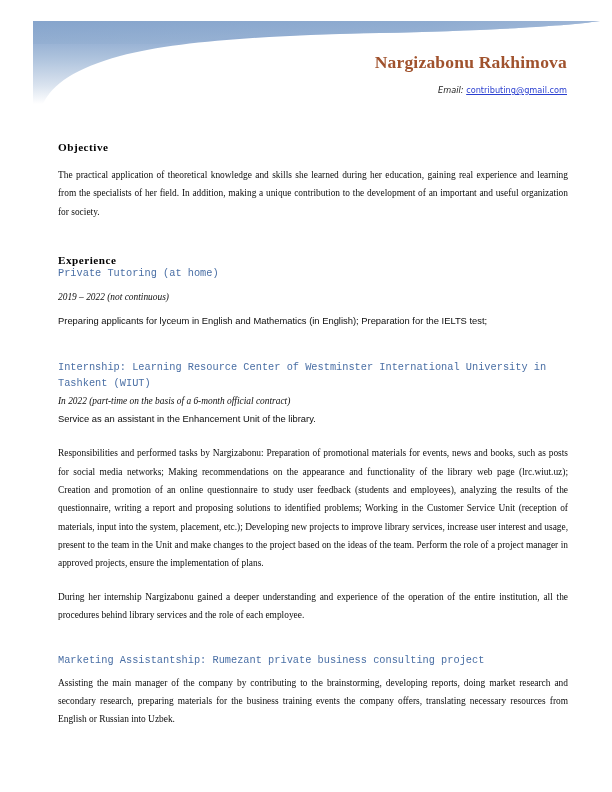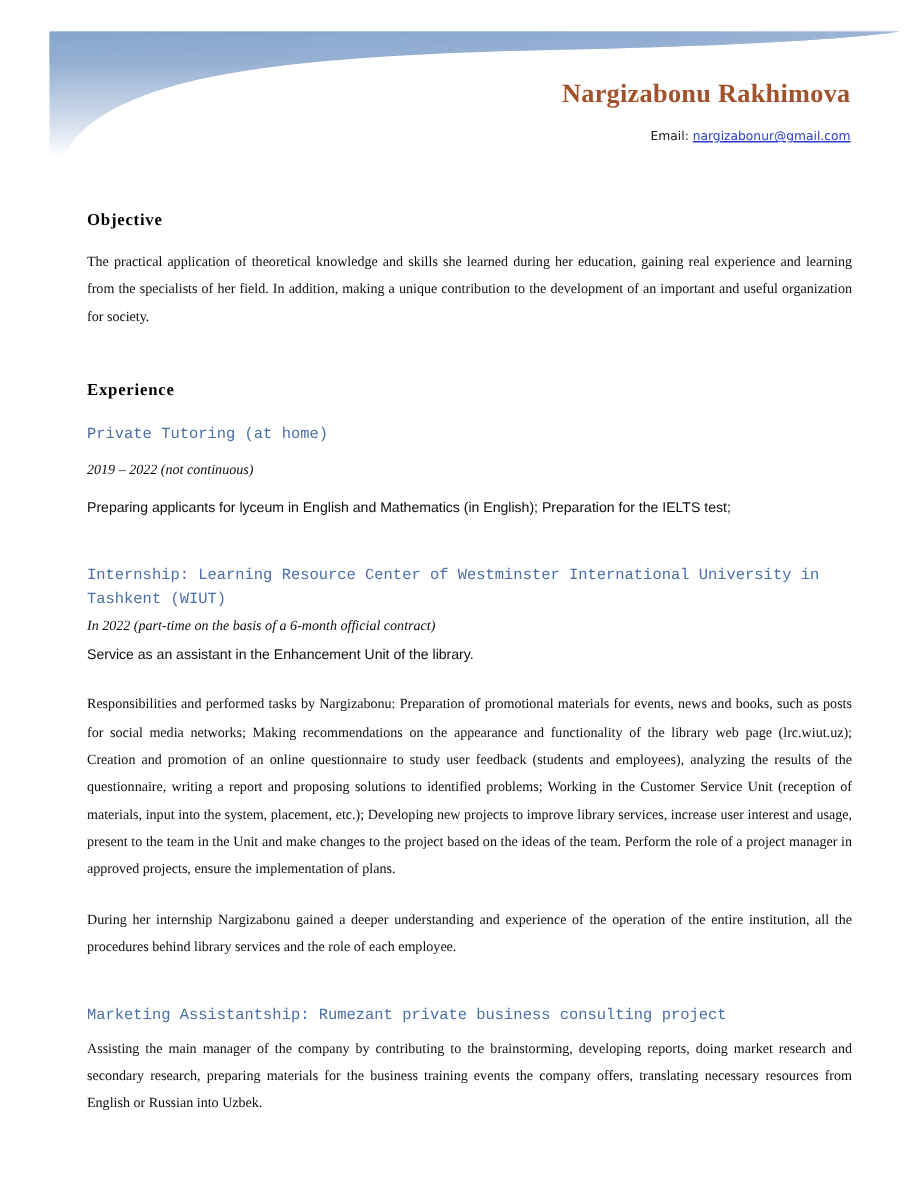--- a/index.html
+++ b/index.html
@@ -51,20 +51,21 @@
   .contact-line {
     margin-top: 11px;
     font-family: "DejaVu Sans", "Liberation Sans", sans-serif;
     font-size: 8.2px;
     color: #1a1a1a;
     line-height: 1.3;
     white-space: nowrap;
   }
   .contact-label {
     color: #1a1a1a;
+    font-style: italic;
   }
   .contact-link {
     color: #2a3fd0;
     text-decoration: underline;
     cursor: pointer;
   }
 
   
   .doc-body {
     position: absolute;
@@ -110,21 +111,21 @@
     font-family: Liberation Sans, sans-serif;
     font-size: 9.4px;
     color: #0d0d0d;
     line-height: 1.7;
     margin: 0;
   }
 
   
   .sp-objective-head { margin-bottom: 13px; }
   .sp-objective-body { margin-bottom: 33px; }
-  .sp-experience-head { margin-bottom: 17px; }
+  .sp-experience-head { }
   .sp-entry1-title { margin-bottom: 9px; }
   .sp-entry1-dates { margin-bottom: 8px; }
   .sp-entry1-desc { margin-bottom: 31px; }
   .sp-entry2-title { margin-bottom: 3px; }
   .sp-entry2-dates { margin-bottom: 2px; }
   .sp-entry2-line { margin-bottom: 17px; }
   .sp-resp { margin-bottom: 15px; }
   .sp-summary { margin-bottom: 29px; }
   .sp-entry3-title { margin-bottom: 5px; }
   .sp-entry3-dates { margin-bottom: 6px; }
@@ -150,21 +151,21 @@
 
     <path d="M33,21 L600,21 C560,27 470,31 380,33 C280,35 180,40 120,56 C76,68 52,84 43,104 L33,104 Z" fill="url(#swooshGrad)"></path>
     <path d="M33,21 L600,21 C560,27 470,31 380,33 C300,34.6 220,37 160,44 L33,44 Z" fill="url(#swooshGradTail)" opacity="0.55"></path>
   </svg>
 </div>
 
 <div class="header-text">
   <div class="candidate-name">Nargizabonu Rakhimova</div>
   <div class="contact-line">
     <span class="contact-label">Email:</span>
-    <span class="contact-link">nargizabonur@gmail.com</span>
+    <span class="contact-link">contributing@gmail.com</span>
   </div>
 </div>
 
 <div class="doc-body">
 
   <div class="section-heading sp-objective-head">Objective</div>
   <div class="para sp-objective-body">The practical application of theoretical knowledge and skills she learned during her education, gaining real experience and learning from the specialists of her field. In addition, making a unique contribution to the development of an important and useful organization for society.</div>
 
   <div class="section-heading sp-experience-head">Experience</div>
 

